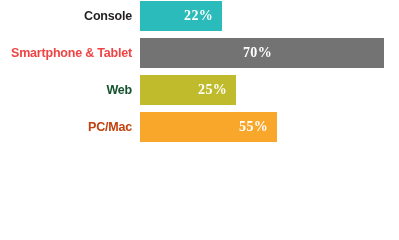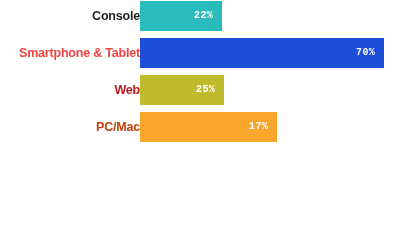--- a/index.html
+++ b/index.html
@@ -31,20 +31,21 @@
   .bar-row {
     display: flex;
     flex-direction: row;
     align-items: center;
     height: 30px;
   }
   .bar-label {
     width: 140px;
     flex: 0 0 140px;
     text-align: right;
+    padding-right: 8px;
     box-sizing: border-box;
     font-size: 12.5px;
     font-weight: bold;
     color: #231f20;
     letter-spacing: -0.2px;
     line-height: 30px;
     white-space: nowrap;
     font-family: "Liberation Sans", "DejaVu Sans", sans-serif;
   }
   .bar-track {
@@ -55,25 +56,25 @@
   .bar-fill {
     height: 30px;
     display: flex;
     align-items: center;
     justify-content: flex-end;
     box-sizing: border-box;
     padding-right: 9px;
   }
   .bar-value {
     color: #ffffff;
-    font-size: 10px;
+    font-size: 14px;
     font-weight: bold;
     letter-spacing: 0.3px;
     line-height: 1;
-    font-family: Liberation Mono, monospace;
+    font-family: Liberation Serif, serif;
     white-space: nowrap;
   }
 </style>
 </head>
 <body>
 
 <div id="chart-root" style="background: rgb(255, 255, 255);">
   <div class="bar-rows">
 
     <div class="bar-row">
@@ -81,38 +82,38 @@
       <div class="bar-track">
         <div class="bar-fill" style="width: 82px; background: rgb(43, 187, 186);">
           <span class="bar-value" style="color: rgb(255, 255, 255);">22%</span>
         </div>
       </div>
     </div>
 
     <div class="bar-row">
       <div class="bar-label" style="color: #ef4444;">Smartphone &amp; Tablet</div>
       <div class="bar-track">
-        <div class="bar-fill" style="width: 244px; background: #1d4ed8;">
+        <div class="bar-fill" style="width: 244px; background: #737373; justify-content: center;">
           <span class="bar-value" style="color: rgb(255, 255, 255);">70%</span>
         </div>
       </div>
     </div>
 
     <div class="bar-row">
-      <div class="bar-label" style="color: #b91c1c;">Web</div>
+      <div class="bar-label" style="color: #14532d;">Web</div>
       <div class="bar-track">
-        <div class="bar-fill" style="width: 84px; background: rgb(191, 187, 44);">
+        <div class="bar-fill" style="width: 96px; background: rgb(191, 187, 44);">
           <span class="bar-value" style="color: rgb(255, 255, 255);">25%</span>
         </div>
       </div>
     </div>
 
     <div class="bar-row">
       <div class="bar-label" style="color: #c2410c;">PC/Mac</div>
       <div class="bar-track">
         <div class="bar-fill" style="width: 137px; background: rgb(249, 167, 43);">
-          <span class="bar-value" style="color: rgb(255, 255, 255);">17%</span>
+          <span class="bar-value" style="color: rgb(255, 255, 255);">55%</span>
         </div>
       </div>
     </div>
 
   </div>
 </div>
 
 </body></html>

